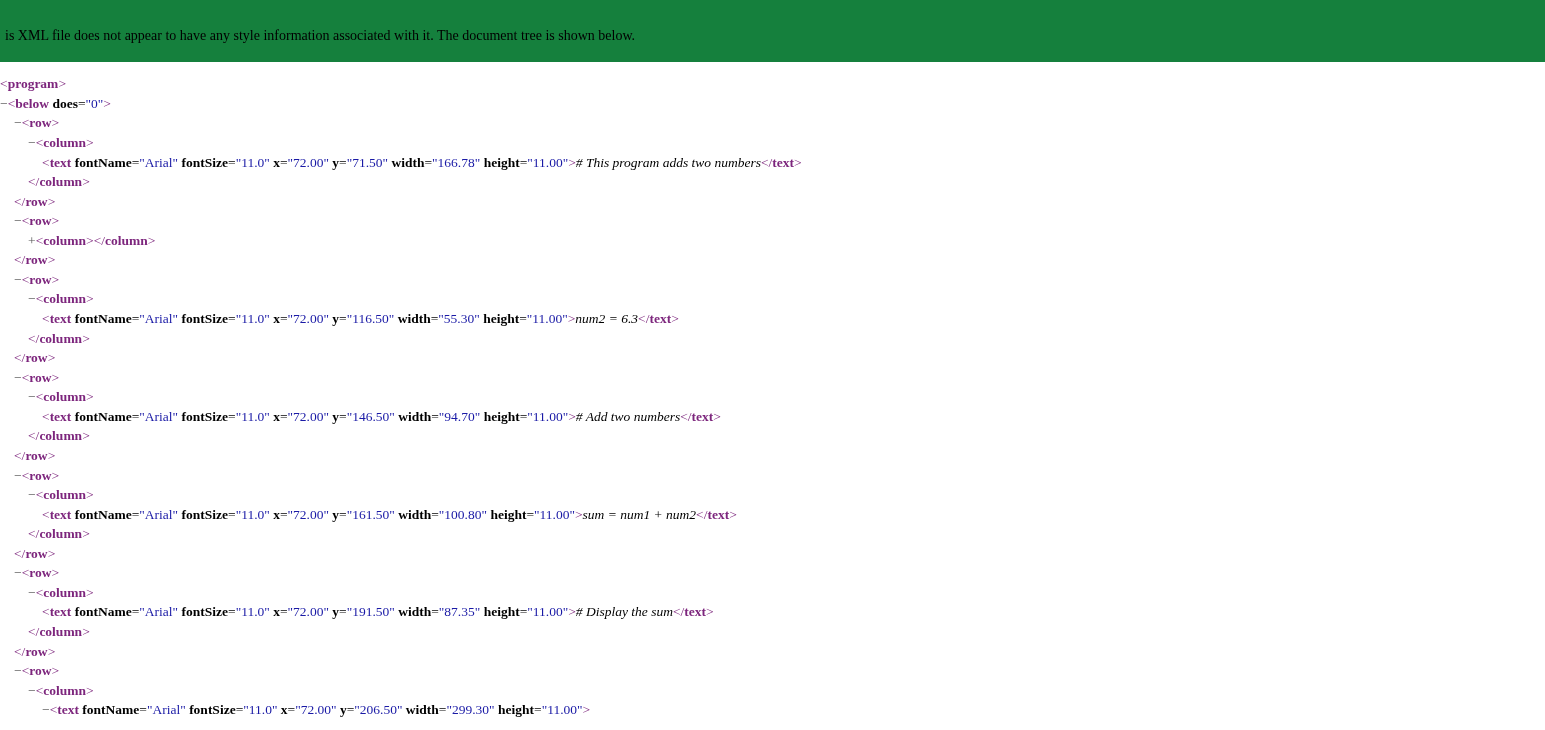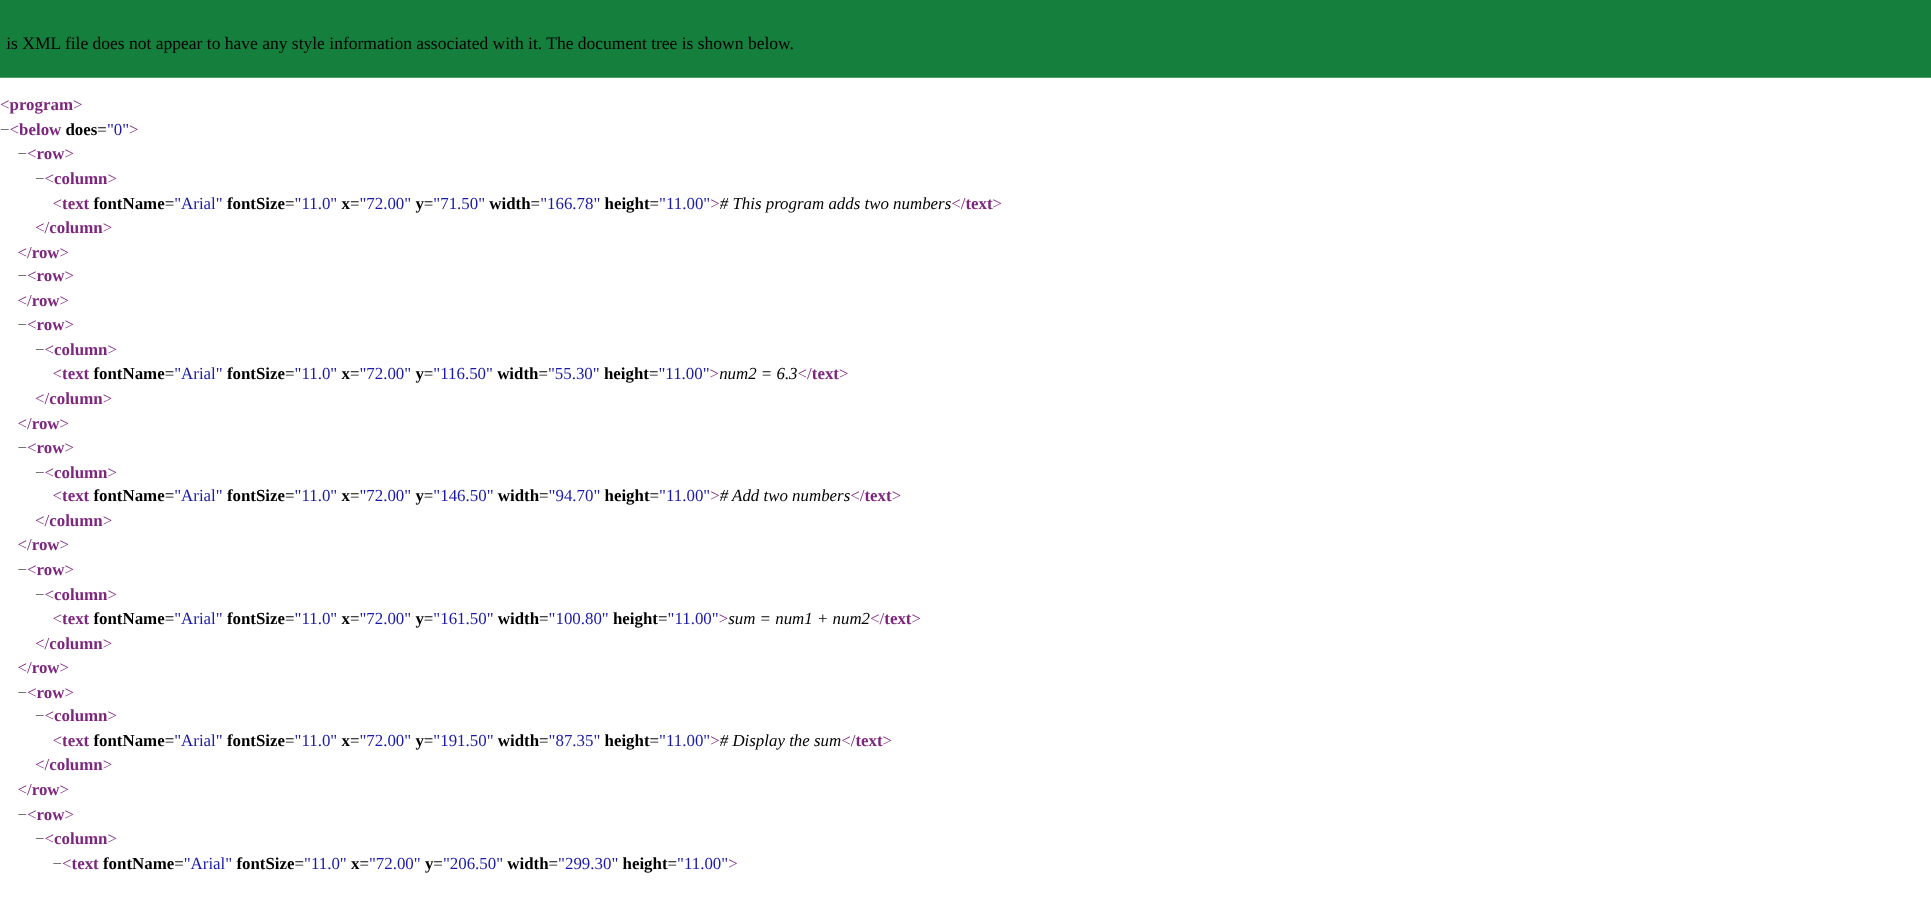--- a/index.html
+++ b/index.html
@@ -49,20 +49,21 @@
 
 <div class="tree" id="tree">
     <div class="line" style="padding-left:0px"><span class="angle">&lt;</span><span class="tag-bold">program</span><span class="angle">&gt;</span></div>
     <div class="line" style="padding-left:0px"><span class="toggle">−</span><span class="angle">&lt;</span><span class="tag-bold">below</span> <span class="attr-name">does</span><span class="eq">=</span><span class="attr-val">"0"</span><span class="angle">&gt;</span></div>
     <div class="line" style="padding-left:14px"><span class="toggle">−</span><span class="angle">&lt;</span><span class="tag-bold">row</span><span class="angle">&gt;</span></div>
     <div class="line" style="padding-left:28px"><span class="toggle">−</span><span class="angle">&lt;</span><span class="tag-bold">column</span><span class="angle">&gt;</span></div>
     <div class="line" style="padding-left:42px"><span class="angle">&lt;</span><span class="tag-bold">text</span> <span class="attr-name">fontName</span><span class="eq">=</span><span class="attr-val">"Arial"</span> <span class="attr-name">fontSize</span><span class="eq">=</span><span class="attr-val">"11.0"</span> <span class="attr-name">x</span><span class="eq">=</span><span class="attr-val">"72.00"</span> <span class="attr-name">y</span><span class="eq">=</span><span class="attr-val">"71.50"</span> <span class="attr-name">width</span><span class="eq">=</span><span class="attr-val">"166.78"</span> <span class="attr-name">height</span><span class="eq">=</span><span class="attr-val">"11.00"</span><span class="angle">&gt;</span><span class="txt"># This program adds two numbers</span><span class="angle">&lt;/</span><span class="tag-bold">text</span><span class="angle">&gt;</span></div>
     <div class="line" style="padding-left:28px"><span class="angle">&lt;/</span><span class="tag-bold">column</span><span class="angle">&gt;</span></div>
     <div class="line" style="padding-left:14px"><span class="angle">&lt;/</span><span class="tag-bold">row</span><span class="angle">&gt;</span></div>
     <div class="line" style="padding-left:14px"><span class="toggle">−</span><span class="angle">&lt;</span><span class="tag-bold">row</span><span class="angle">&gt;</span></div>
+    <div class="line" style="padding-left:28px"><span class="toggle">+</span><span class="angle">&lt;</span><span class="tag-bold">column</span><span class="angle">&gt;</span><span class="angle">&lt;/</span><span class="tag-bold">column</span><span class="angle">&gt;</span></div>
     <div class="line" style="padding-left:14px"><span class="angle">&lt;/</span><span class="tag-bold">row</span><span class="angle">&gt;</span></div>
     <div class="line" style="padding-left:14px"><span class="toggle">−</span><span class="angle">&lt;</span><span class="tag-bold">row</span><span class="angle">&gt;</span></div>
     <div class="line" style="padding-left:28px"><span class="toggle">−</span><span class="angle">&lt;</span><span class="tag-bold">column</span><span class="angle">&gt;</span></div>
     <div class="line" style="padding-left:42px"><span class="angle">&lt;</span><span class="tag-bold">text</span> <span class="attr-name">fontName</span><span class="eq">=</span><span class="attr-val">"Arial"</span> <span class="attr-name">fontSize</span><span class="eq">=</span><span class="attr-val">"11.0"</span> <span class="attr-name">x</span><span class="eq">=</span><span class="attr-val">"72.00"</span> <span class="attr-name">y</span><span class="eq">=</span><span class="attr-val">"116.50"</span> <span class="attr-name">width</span><span class="eq">=</span><span class="attr-val">"55.30"</span> <span class="attr-name">height</span><span class="eq">=</span><span class="attr-val">"11.00"</span><span class="angle">&gt;</span><span class="txt">num2 = 6.3</span><span class="angle">&lt;/</span><span class="tag-bold">text</span><span class="angle">&gt;</span></div>
     <div class="line" style="padding-left:28px"><span class="angle">&lt;/</span><span class="tag-bold">column</span><span class="angle">&gt;</span></div>
     <div class="line" style="padding-left:14px"><span class="angle">&lt;/</span><span class="tag-bold">row</span><span class="angle">&gt;</span></div>
     <div class="line" style="padding-left:14px"><span class="toggle">−</span><span class="angle">&lt;</span><span class="tag-bold">row</span><span class="angle">&gt;</span></div>
     <div class="line" style="padding-left:28px"><span class="toggle">−</span><span class="angle">&lt;</span><span class="tag-bold">column</span><span class="angle">&gt;</span></div>
     <div class="line" style="padding-left:42px"><span class="angle">&lt;</span><span class="tag-bold">text</span> <span class="attr-name">fontName</span><span class="eq">=</span><span class="attr-val">"Arial"</span> <span class="attr-name">fontSize</span><span class="eq">=</span><span class="attr-val">"11.0"</span> <span class="attr-name">x</span><span class="eq">=</span><span class="attr-val">"72.00"</span> <span class="attr-name">y</span><span class="eq">=</span><span class="attr-val">"146.50"</span> <span class="attr-name">width</span><span class="eq">=</span><span class="attr-val">"94.70"</span> <span class="attr-name">height</span><span class="eq">=</span><span class="attr-val">"11.00"</span><span class="angle">&gt;</span><span class="txt"># Add two numbers</span><span class="angle">&lt;/</span><span class="tag-bold">text</span><span class="angle">&gt;</span></div>
     <div class="line" style="padding-left:28px"><span class="angle">&lt;/</span><span class="tag-bold">column</span><span class="angle">&gt;</span></div>

